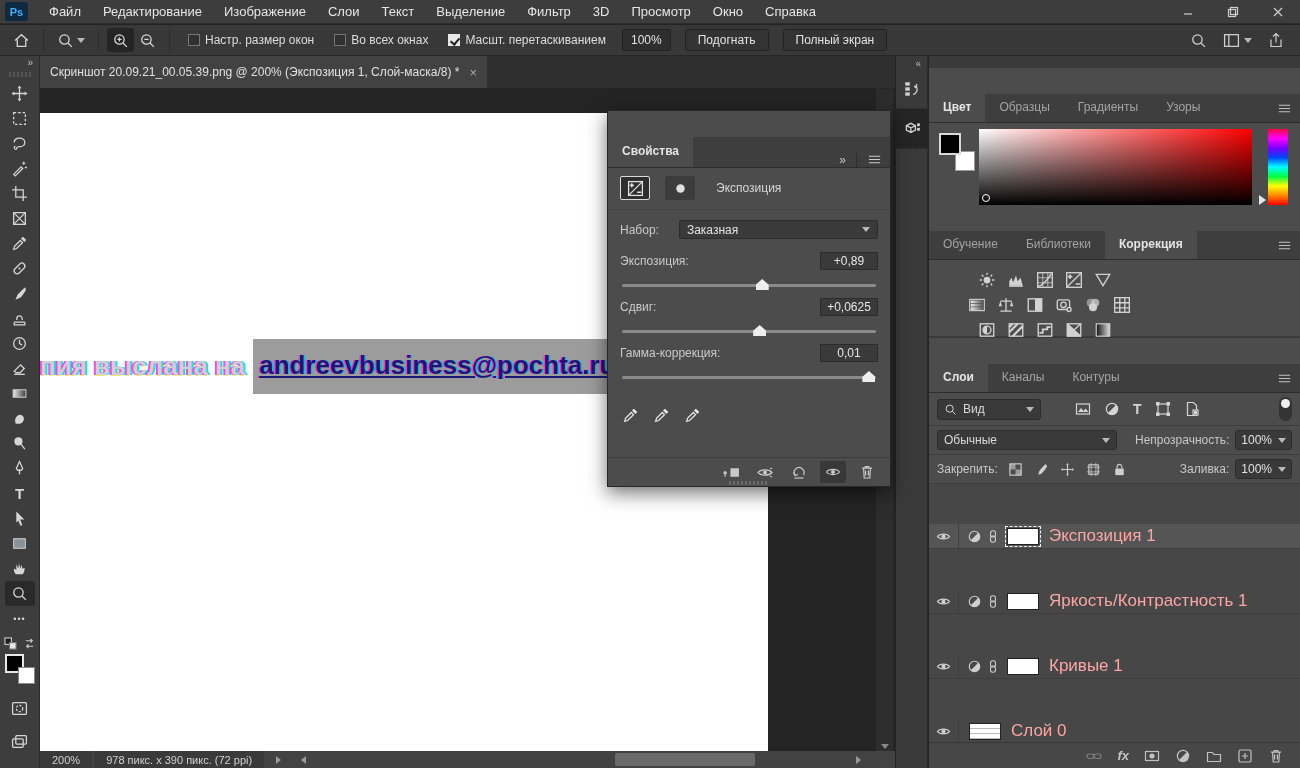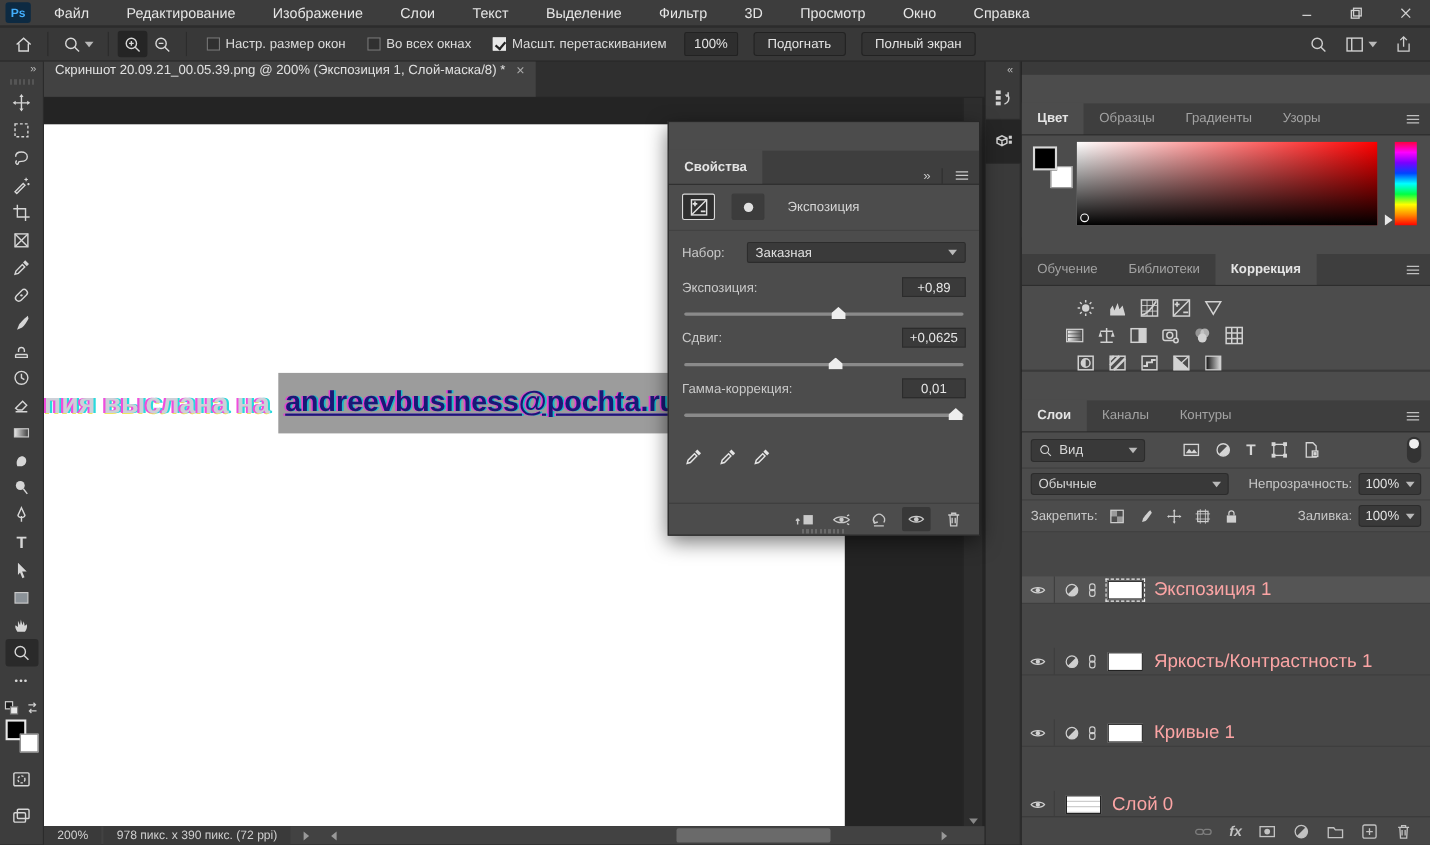--- a/index.html
+++ b/index.html
@@ -9,21 +9,21 @@
 
   svg.ic { display:block; stroke:currentColor; fill:none; stroke-width:1.2; }
   .chev { display:inline-block; width:0; height:0; border-left:4px solid transparent;
     border-right:4px solid transparent; border-top:5px solid #b9b9b9; }
 
   
   .menubar { position:absolute; top:0; left:0; width:1300px; height:24px; background:#3d3d3d;
     display:flex; align-items:center; border-bottom:1px solid #2b2b2b; }
   .ps-logo { width:23px; height:19px; margin:0 10px 0 5px; background:#0d2a42; color:#43aefc;
     font-weight:bold; font-size:11px; display:flex; align-items:center; justify-content:center; border-radius:3px; }
-  .menu-items { display:flex; gap:12px; }
+  .menu-items { display:flex; gap:0; }
   .menu-items span { padding:0 11px; font-size:13px; color:#e6e6e6; line-height:24px; cursor:default; }
   .win-controls { margin-left:auto; display:flex; }
   .win-controls .wbtn { width:45px; height:23px; display:flex; align-items:center; justify-content:center; color:#cfcfcf; }
 
   
   .optionsbar { position:absolute; top:25px; left:0; width:1300px; height:31px; background:#383838;
     display:flex; align-items:center; border-bottom:1px solid #262626; }
   .opt-sep { width:1px; height:22px; background:#2c2c2c; margin:0 8px; }
   .tool-btn { display:flex; align-items:center; justify-content:center; height:24px; padding:0 5px; color:#d8d8d8; border-radius:3px; }
   .tool-btn.active { background:#252525; }
@@ -46,21 +46,21 @@
   .tool { width:30px; height:25px; display:flex; align-items:center; justify-content:center; color:#d6d6d6; border-radius:3px; }
   .tool.active { background:#2a2a2a; }
   .fgbg { position:relative; width:30px; height:30px; margin-top:4px; }
   .fgbg .fg { position:absolute; left:0; top:0; width:19px; height:19px; background:#000; border:2px solid #e8e8e8; }
   .fgbg .bg { position:absolute; right:0; bottom:0; width:17px; height:17px; background:#fff; border:1px solid #888; }
   .mini-swatch-row { display:flex; align-items:center; gap:6px; margin-top:6px; color:#cfcfcf; }
 
   
   .docwin { position:absolute; left:40px; top:56px; width:855px; height:712px; }
   .tabbar { height:33px; background:#2f2f2f; display:flex; border-bottom:1px solid #262626; }
-  .doctab { background:#424242; display:flex; padding:0 10px; gap:10px; max-width:470px; }
+  .doctab { background:#424242; display:flex; align-items:center; padding:0 10px; gap:10px; max-width:470px; }
   .doctab .title { font-size:12px; color:#e0e0e0; white-space:nowrap; }
   .doctab .close { color:#aaa; font-size:13px; }
   .canvas-region { position:absolute; top:33px; left:0; right:0; bottom:17px; background:#242424; overflow:hidden; }
   .white-canvas { position:absolute; left:0; top:24px; width:728px; height:638px; background:#fff; }
   .text-line { position:absolute; left:0; top:226px; display:flex; align-items:center; white-space:nowrap;
     font-weight:bold; font-size:26px; }
   .glitch { color:#cdd0d8; text-shadow:-2px 0 0 #f04ddd, 2px 0 0 #27dadd, -1px 1px 0 #efe75d; padding-right:8px; }
   .selbox { background:#9c9c9c; padding:11px 10px 13px 6px; }
   .email { color:#191975; text-decoration:underline; text-shadow:-1.5px 0 0 #e33fd0, 1.5px 0 0 #18b9c9; }
   .vscroll { position:absolute; top:0; right:2px; width:18px; bottom:0; background:#2d2d2d; border-left:1px solid #232323; }

